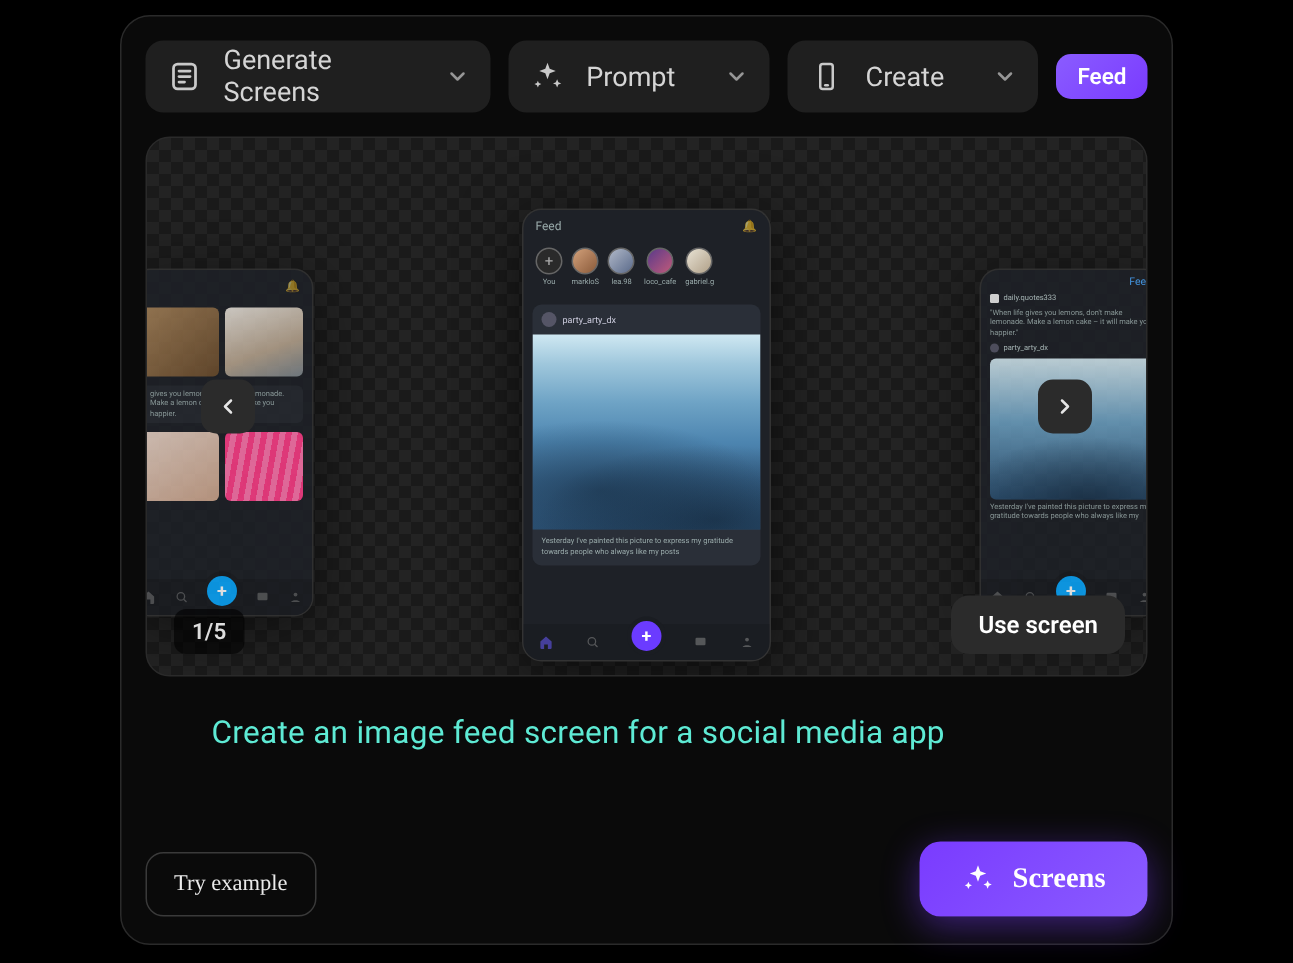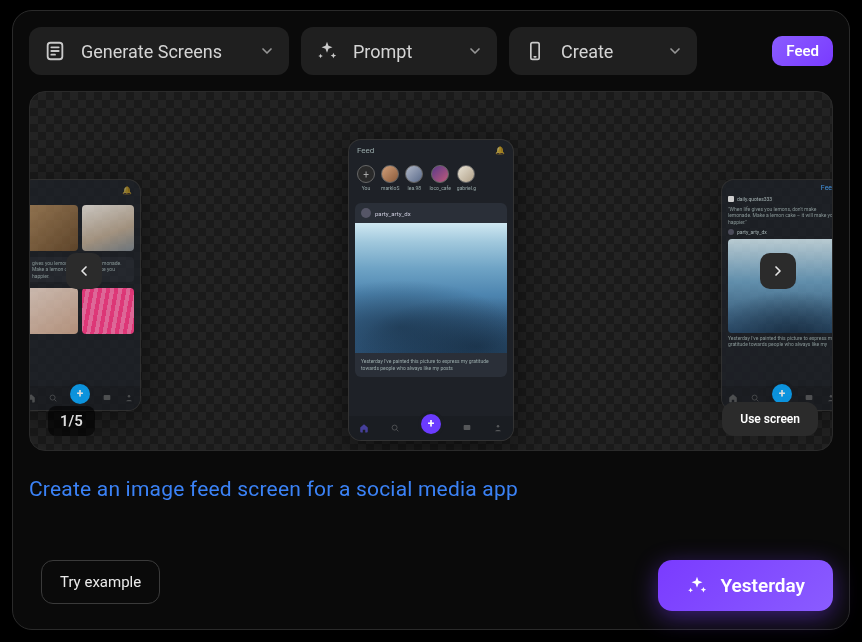--- a/index.html
+++ b/index.html
@@ -8,21 +8,21 @@
     font-family: -apple-system, BlinkMacSystemFont, "Segoe UI", Roboto, Helvetica, Arial, sans-serif;
     color: #fff;
     width: 862px;
     height: 642px;
     overflow: hidden;
   }
   .panel {
     background: #0a0a0a;
     border: 1px solid #2a2a2a;
     border-radius: 20px;
-    width: 838px;
+    width: 702px;
     height: 620px;
     margin: 10px auto;
     padding: 16px;
     position: relative;
   }
   .topbar {
     display: flex;
     gap: 12px;
     align-items: center;
   }
@@ -80,21 +80,21 @@
     font-weight: 600;
     color: #ddd;
   }
   .use-screen {
     position: absolute;
     right: 14px;
     bottom: 14px;
     background: #2b2b2b;
     padding: 10px 18px;
     border-radius: 12px;
-    font-size: 12px;
+    font-size: 16px;
     font-weight: 600;
     cursor: pointer;
   }
   .nav-arrow {
     position: absolute;
     top: 50%;
     transform: translateY(-50%);
     width: 36px;
     height: 36px;
     border-radius: 10px;
@@ -209,26 +209,27 @@
   }
   .rpost-img::after{
     content:"";position:absolute;inset:0;
     background: radial-gradient(140% 80% at 60% 100%, rgba(20,40,60,.7), transparent 55%);
   }
 
   .prompt-text {
     margin-top: 26px;
     font-size: 21px;
     font-weight: 400;
-    color: #3b82f6;
+    color: #5eead4;
     letter-spacing: .2px;
+    margin-left: 44px;
   }
   .actions {
-    position:absolute; left:28px; right:16px; bottom:18px;
-    display:flex; align-items:flex-start;
+    position:absolute; left:16px; right:16px; bottom:18px;
+    display:flex; align-items:flex-end;font-family:Liberation Serif, serif;
   }
   .try {
     background: transparent;
     border: 1px solid #3a3a3a;
     border-radius: 12px;
     padding: 12px 18px;
     font-size: 15px;
     color: #eaeaea;
     cursor:pointer;
   }
@@ -467,16 +468,16 @@
   <div class="prompt-text">Create an image feed screen for a social media app</div>
 
   <div class="actions">
     <div class="try">Try example</div>
     <div class="generate">
       <span>
         <svg width="22" height="22" viewBox="0 0 24 24" fill="#fff">
             <path d="M12 2l1.6 4.4L18 8l-4.4 1.6L12 14l-1.6-4.4L6 8l4.4-1.6L12 2zM19 13l.9 2.1L22 16l-2.1.9L19 19l-.9-2.1L16 16l2.1-.9L19 13zM5 14l.8 1.8L7.6 16.6l-1.8.8L5 19.2l-.8-1.8L2.4 16.6l1.8-.8L5 14z"></path>
           </svg>
       </span>
-      <span>Yesterday</span>
+      <span>Screens</span>
     </div>
   </div>
 </div>
 
 </body></html>

